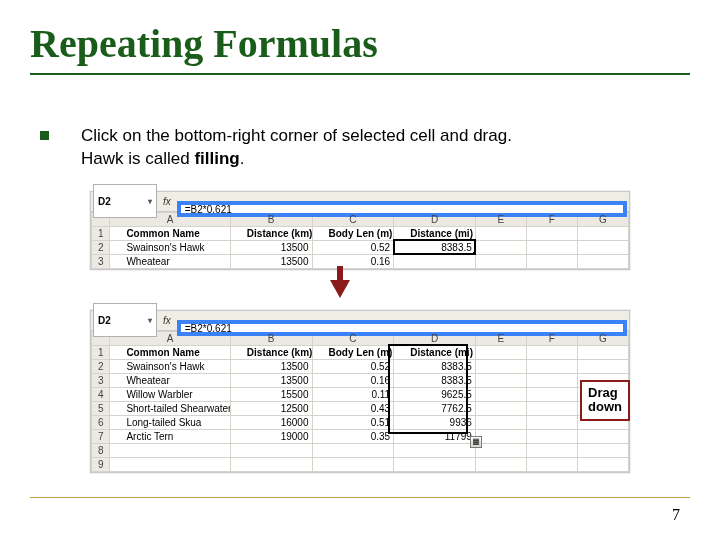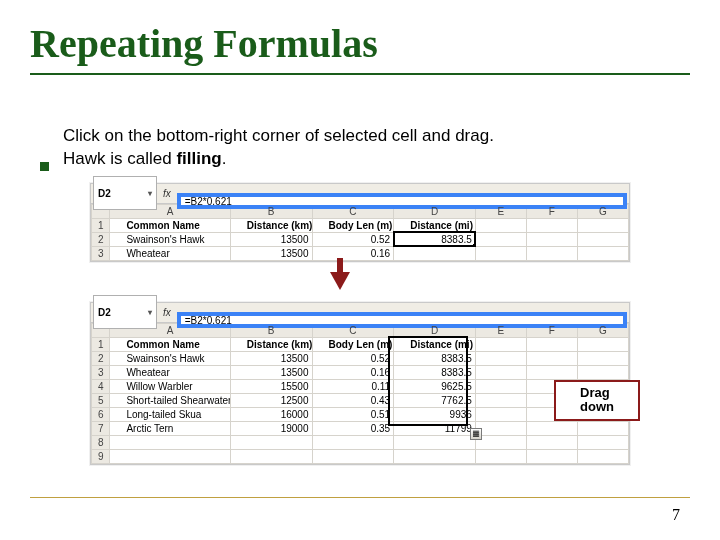--- a/index.html
+++ b/index.html
@@ -15,24 +15,24 @@
     font-size: 40px;
     color: #1a5c1a;
     margin-bottom: 6px;
   }
   .title-underline {
     border-top: 2px solid #1a5c1a;
     margin-bottom: 50px;
   }
   .bullet-row {
     display: flex;
-    align-items: flex-end;
-    gap: 14px;
+    align-items: flex-start;
+    gap: 32px;
     margin-left: 10px;
-    margin-bottom: 12px;
+    margin-bottom: 20px;
   }
   .bullet {
     width: 9px; height: 9px;
     background: #1a5c1a;
     margin-top: 6px;
     flex-shrink: 0;
   }
   .bullet-text {
     font-size: 17px;
     line-height: 1.35;
@@ -132,25 +132,25 @@
     content: "";
     position: absolute;
     top: -32px; left: -3px;
     width: 6px; height: 18px;
     background: #8b1a1a;
   }
   .drag-label {
     position: absolute;
     border: 2px solid #8b1a1a;
     background: #fff;
-    padding: 4px 24px;
+    padding: 4px 6px;
     font-size: 13px;
     font-weight: bold;
     line-height: 1.1;
-    right: 80px;
+    right: 90px;
     top: 380px;
   }
   .footer-line {
     position: absolute;
     left: 30px; right: 30px;
     bottom: 42px;
     border-top: 1px solid #c0a040;
   }
   .pagenum {
     position: absolute;

